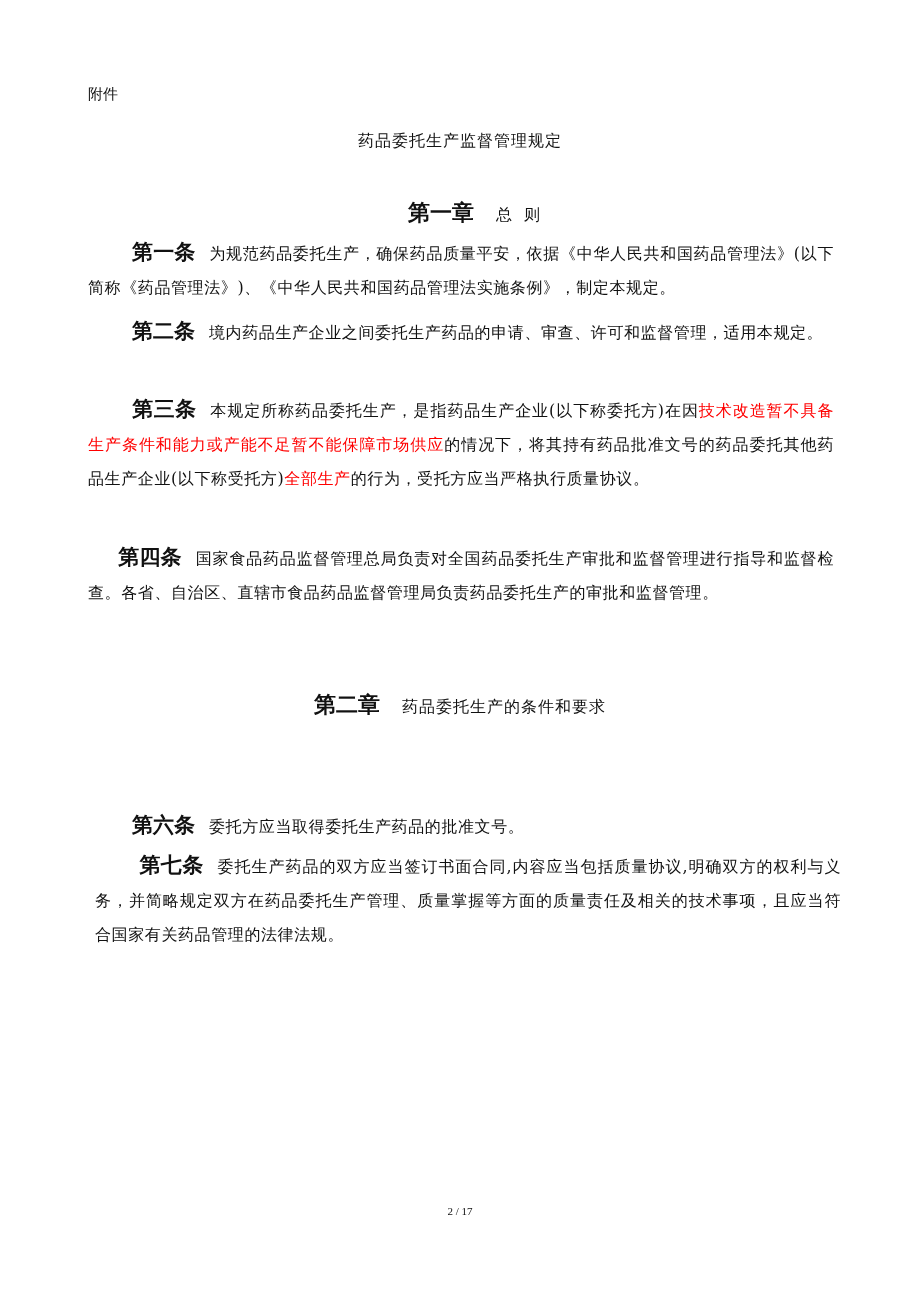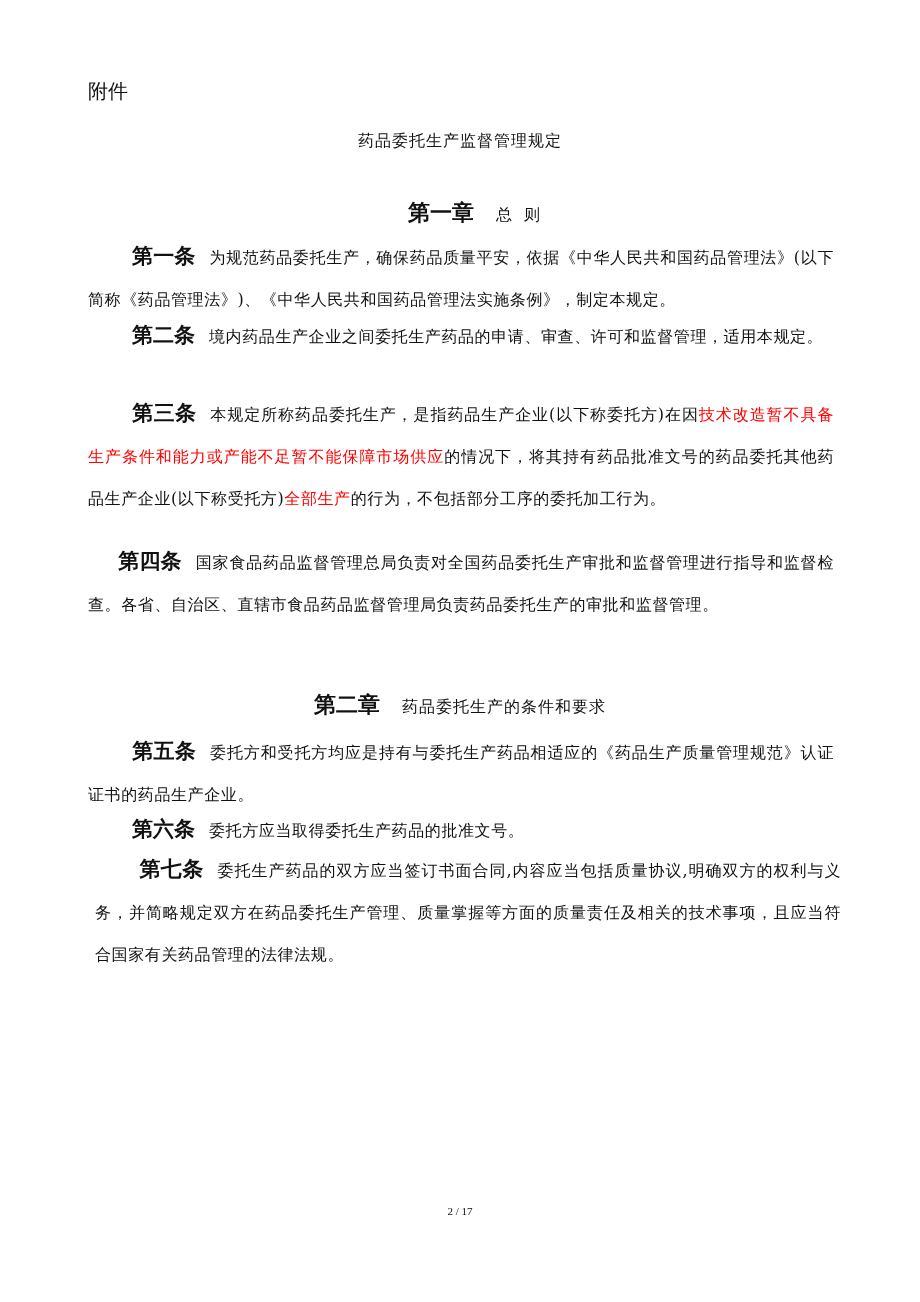--- a/index.html
+++ b/index.html
@@ -1,25 +1,25 @@
 <!DOCTYPE html>
 <html><head>
 <meta charset="utf-8">
 <style>
   html, body { margin: 0; padding: 0; background: #ffffff; }
   body { width: 920px; height: 1302px; position: relative; overflow: hidden;
          font-family: "DejaVu Serif", "Liberation Serif", serif; color: #111; }
   .page { position: absolute; left: 0; top: 0; width: 920px; height: 1302px; }
-  .attach { position: absolute; left: 88px; top: 78px; font-size: 20px; }
+  .attach { position: absolute; left: 88px; top: 85px; font-size: 15px; }
   .doc-title { position: absolute; left: 0; width: 920px; top: 131px; text-align: center; font-size: 16px; letter-spacing: 1px; }
   .chapter { position: absolute; left: 0; width: 920px; text-align: center; }
   .chapter .num { font-family: "DejaVu Sans", "Liberation Sans", sans-serif; font-weight: bold; font-size: 22px; }
   .chapter .name { font-size: 16px; margin-left: 22px; letter-spacing: 1px; }
   .chapter.c1 .name { letter-spacing: 12px; }
-  .article { position: absolute; left: 88px; width: 746px; font-size: 16px; line-height: 42px; text-align: justify; text-align-last: left; letter-spacing: 0.6px; }
+  .article { position: absolute; left: 88px; width: 746px; font-size: 16px; line-height: 34px; text-align: justify; text-align-last: left; letter-spacing: 0.6px; }
   .article .label { font-family: "DejaVu Sans", "Liberation Sans", sans-serif; font-weight: bold; font-size: 21px; margin-right: 14px; letter-spacing: 0; }
   .indent { display: inline-block; width: 44px; }
   .indent.small { width: 30px; }
   .red { color: #ff0000; }
   .footer { position: absolute; left: 0; width: 920px; top: 1205px; text-align: center; font-family: "Liberation Serif", serif; font-size: 11px; }
 </style>
 </head>
 <body>
 
 <div class="page">
@@ -32,34 +32,31 @@
 
   <div class="article" style="top:235px;">
     <span class="indent"></span><span class="label">第一条</span><span>为规范药品委托生产，确保药品质量平安，依据《中华人民共和国药品管理法》(以下简称《药品管理法》)、《中华人民共和国药品管理法实施条例》，制定本规定。</span>
   </div>
 
   <div class="article" style="top:314px;">
     <span class="indent"></span><span class="label">第二条</span><span>境内药品生产企业之间委托生产药品的申请、审查、许可和监督管理，适用本规定。</span>
   </div>
 
   <div class="article" style="top:392px;">
-    <span class="indent"></span><span class="label">第三条</span><span>本规定所称药品委托生产，是指药品生产企业(以下称委托方)在因</span><span class="red">技术改造暂不具备生产条件和能力或产能不足暂不能保障市场供应</span><span>的情况下，将其持有药品批准文号的药品委托其他药品生产企业(以下称受托方)</span><span class="red">全部生产</span><span>的行为，不包括部分工序的委托加工行为。</span>
+    <span class="indent"></span><span class="label">第三条</span><span>本规定所称药品委托生产，是指药品生产企业(以下称委托方)在因</span><span class="red">技术改造暂不具备生产条件和能力或产能不足暂不能保障市场供应</span><span>的情况下，将其持有药品批准文号的药品委托其他药品生产企业(以下称受托方)</span><span class="red">全部生产</span><span>的行为，受托方应当严格执行质量协议。</span>
   </div>
 
   <div class="article" style="top:540px;">
     <span class="indent small"></span><span class="label">第四条</span><span>国家食品药品监督管理总局负责对全国药品委托生产审批和监督管理进行指导和监督检查。各省、自治区、直辖市食品药品监督管理局负责药品委托生产的审批和监督管理。</span>
   </div>
 
   <div class="chapter" style="top:690px;">
     <span class="num">第二章</span><span class="name">药品委托生产的条件和要求</span>
   </div>
 
-  <div class="article" style="top:730px;">
-    <span class="indent"></span><span class="label">第五条</span><span>委托方和受托方均应是持有与委托生产药品相适应的《药品生产质量管理规范》认证证书的药品生产企业。</span>
-  </div>
 
   <div class="article" style="top:808px;">
     <span class="indent"></span><span class="label">第六条</span><span>委托方应当取得委托生产药品的批准文号。</span>
   </div>
 
   <div class="article" style="top:848px;margin-left:7px;">
     <span class="indent"></span><span class="label">第七条</span><span>委托生产药品的双方应当签订书面合同,内容应当包括质量协议,明确双方的权利与义务，并简略规定双方在药品委托生产管理、质量掌握等方面的质量责任及相关的技术事项，且应当符合国家有关药品管理的法律法规。</span>
   </div>
 
 

